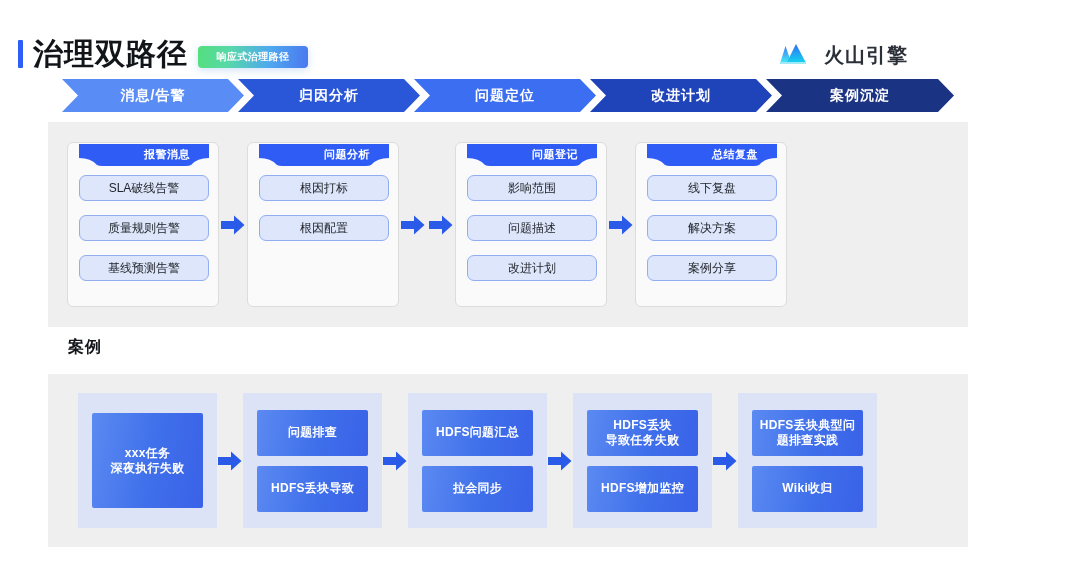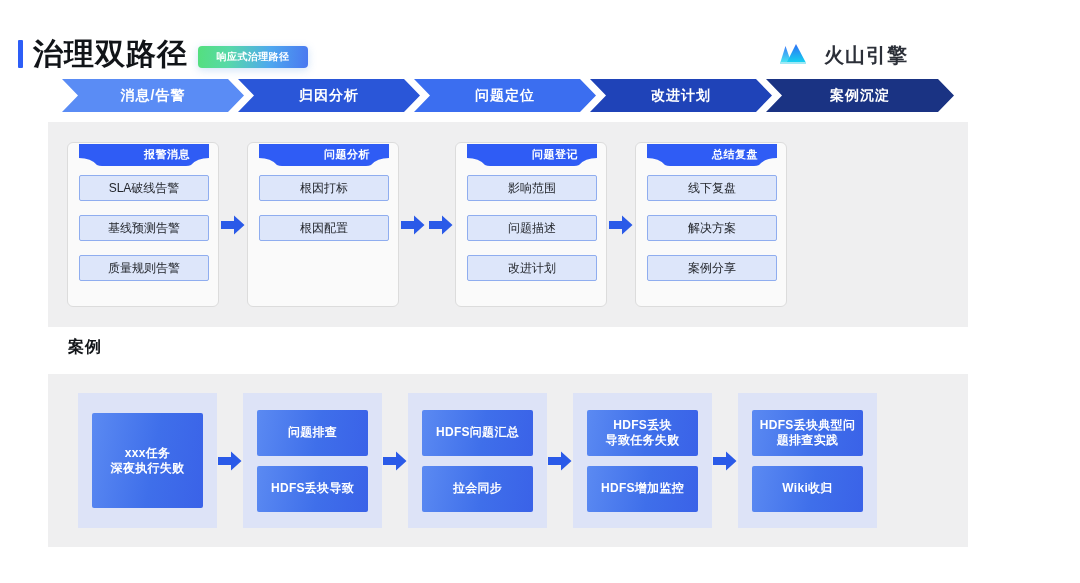--- a/index.html
+++ b/index.html
@@ -90,21 +90,21 @@
   }
   .card-items{
     position:absolute;left:11px;top:32px;
     width:130px;
     display:flex;flex-direction:column;gap:14px;
   }
   .card-item{
     height:26px;
     background:#dde6fa;
     border:1px solid #8fadef;
-    border-radius:2px;
+    border-radius:7px;
     display:flex;align-items:center;justify-content:center;
     font-size:12px;color:#23262c;
     box-sizing:border-box;
   }
   .conn{
     width:28px;
     display:flex;align-items:center;justify-content:center;
     flex:0 0 auto;
   }
   .arrow-ico{display:block;}
@@ -203,22 +203,22 @@
       <div style="width: 19px;"></div>
       <div class="card">
         <div class="card-ribbon">
           <svg width="130" height="22" viewBox="0 0 130 22">
             <path d="M0 0 H130 V14 Q118 14 112 21 Q110 22 107 22 H23 Q20 22 18 21 Q12 14 0 14 Z" fill="#2f5cf5"></path>
           </svg>
           <div class="rib-label">报警消息</div>
         </div>
         <div class="card-items">
           <div class="card-item">SLA破线告警</div>
+          <div class="card-item">质量规则告警</div>
           <div class="card-item">基线预测告警</div>
-          <div class="card-item">质量规则告警</div>
         </div>
       </div>
       <div class="conn">
         <svg class="arrow-ico" width="24" height="20" viewBox="0 0 24 20">
           <path d="M0 6 H13 V0.5 L23.5 10 L13 19.5 V14 H0 Z" fill="#2a5ae8"></path>
         </svg>
       </div>
       <div class="card">
         <div class="card-ribbon">
           <svg width="130" height="22" viewBox="0 0 130 22">

